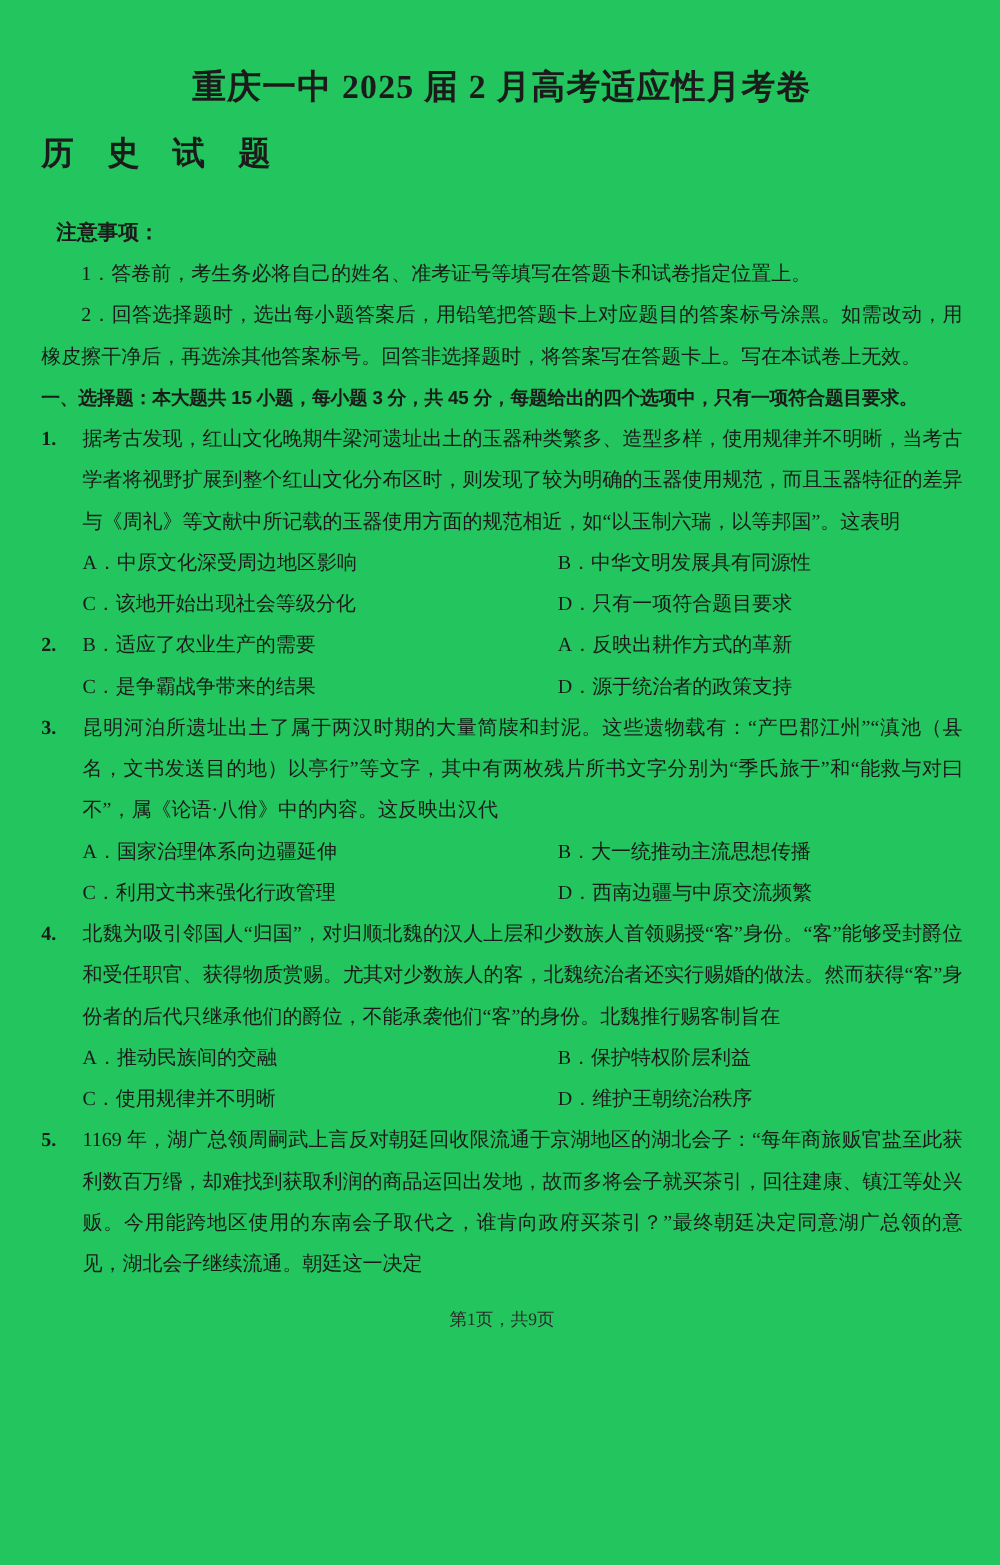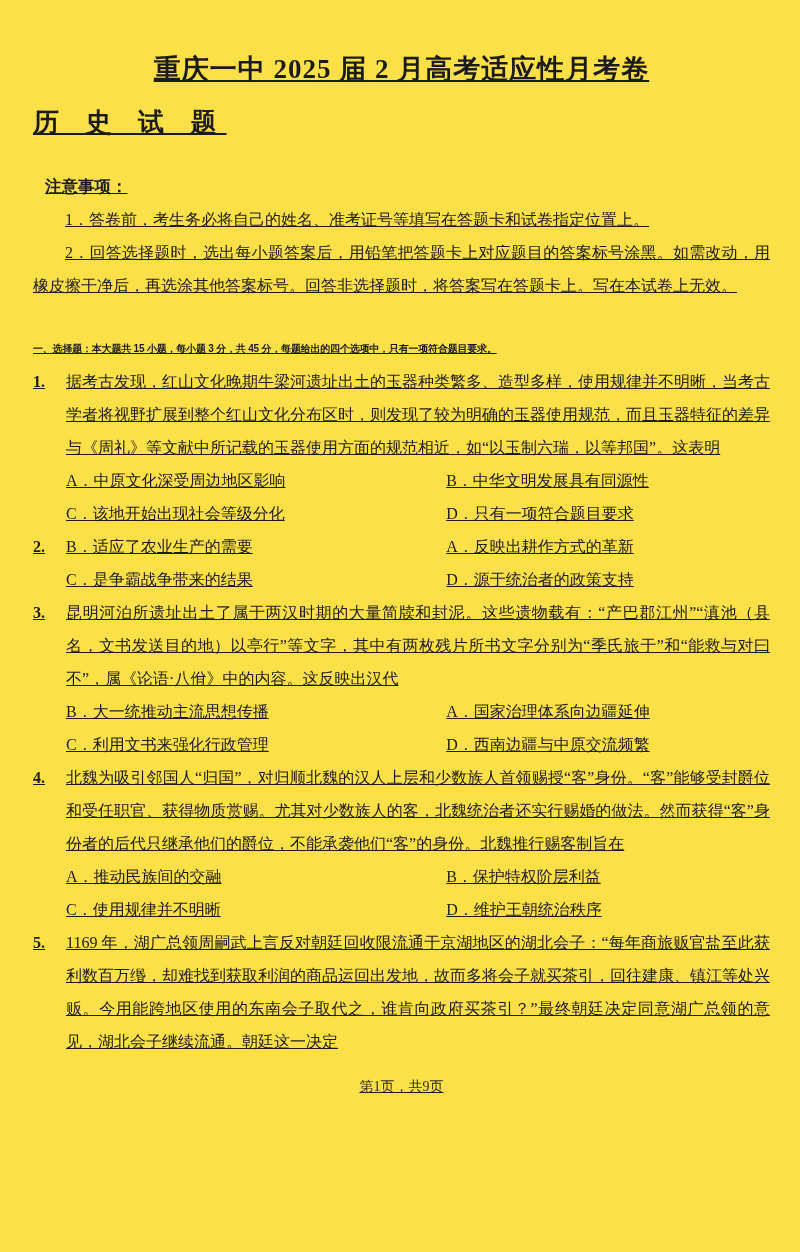--- a/index.html
+++ b/index.html
@@ -8,22 +8,21 @@
     background: #fcfcfc;
     font-family: "Liberation Serif", "DejaVu Serif", serif;
     color: #1b1b1b;
   }
   .page {
     box-sizing: border-box;
     width: 800px;
     height: 1252px;
     padding: 50px 30px 0 33px;
     overflow: hidden;
-    background: #fde047;
-    text-decoration: underline;
+    background: #22c55e;
   }
   .title {
     margin: 0;
     text-align: center;
     font-size: 27px;
     font-weight: 700;
     line-height: 38px;
     letter-spacing: 1px;
   }
   .subtitle {
@@ -43,24 +42,23 @@
     margin-left: 12px;
   }
   .para {
     margin: 0;
     font-size: 16px;
     line-height: 33px;
     text-align: justify;
   }
   .indent { text-indent: 2em; }
   .section-head {
-    margin-top: 30px;
     font-family: "Liberation Sans", "DejaVu Sans", sans-serif;
     font-weight: 700;
-    font-size: 10px;
+    font-size: 15px;
     line-height: 33px;
     letter-spacing: -0.2px;
     white-space: nowrap;
   }
   .question { display: flex; }
   .q-num {
     flex: 0 0 33px;
     width: 33px;
     font-weight: 700;
     font-size: 16px;
@@ -127,22 +125,22 @@
         <span class="opt">D．源于统治者的政策支持</span>
       </div>
     </div>
   </div>
 
   <div class="question">
     <div class="q-num">3.</div>
     <div class="q-body">
       <p class="stem">昆明河泊所遗址出土了属于两汉时期的大量简牍和封泥。这些遗物载有：“产巴郡江州”“滇池（县名，文书发送目的地）以亭行”等文字，其中有两枚残片所书文字分别为“季氏旅于”和“能救与对曰不”，属《论语·八佾》中的内容。这反映出汉代</p>
       <div class="options">
+        <span class="opt">A．国家治理体系向边疆延伸</span>
         <span class="opt">B．大一统推动主流思想传播</span>
-        <span class="opt">A．国家治理体系向边疆延伸</span>
         <span class="opt">C．利用文书来强化行政管理</span>
         <span class="opt">D．西南边疆与中原交流频繁</span>
       </div>
     </div>
   </div>
 
   <div class="question">
     <div class="q-num">4.</div>
     <div class="q-body">
       <p class="stem">北魏为吸引邻国人“归国”，对归顺北魏的汉人上层和少数族人首领赐授“客”身份。“客”能够受封爵位和受任职官、获得物质赏赐。尤其对少数族人的客，北魏统治者还实行赐婚的做法。然而获得“客”身份者的后代只继承他们的爵位，不能承袭他们“客”的身份。北魏推行赐客制旨在</p>

